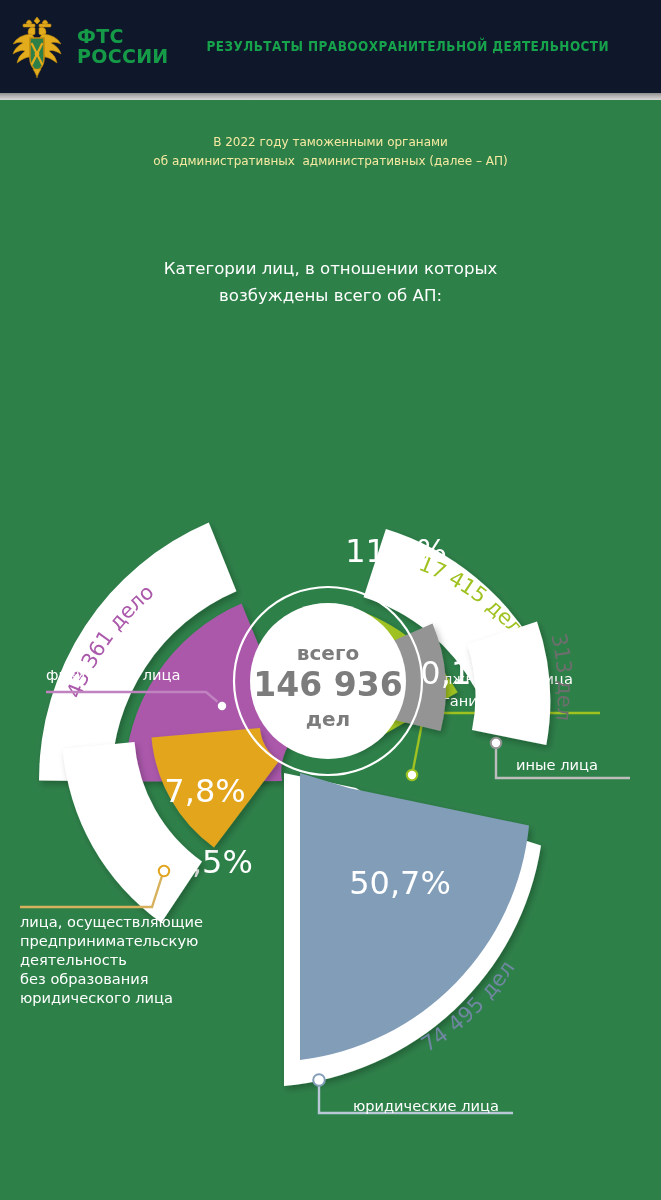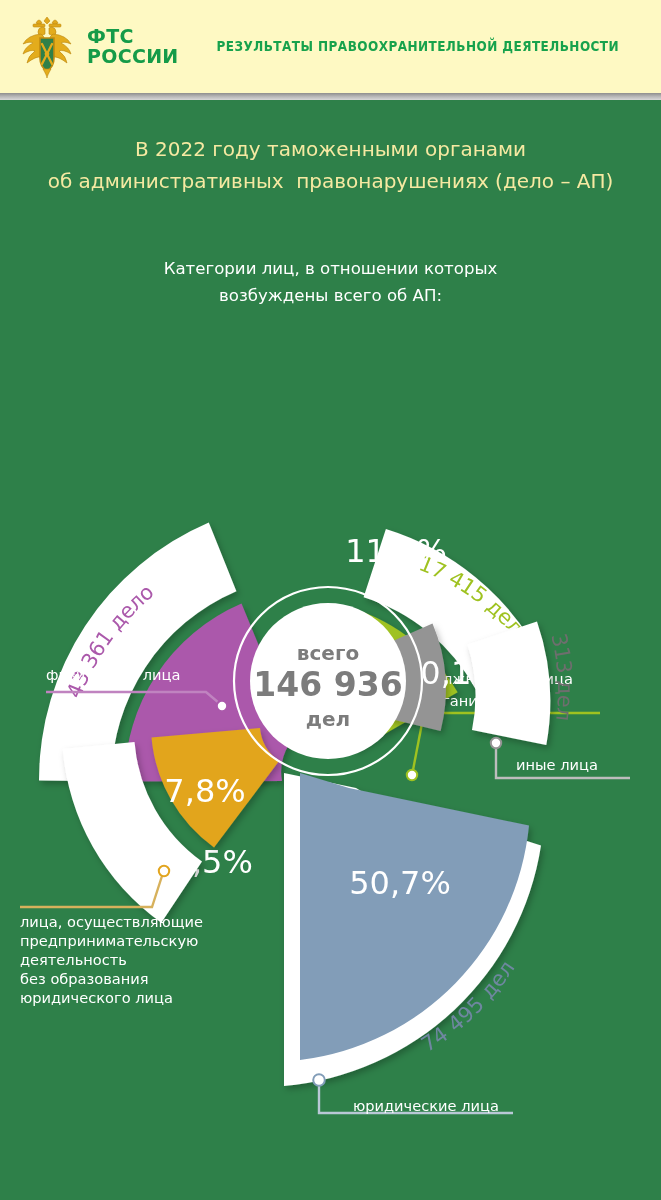--- a/index.html
+++ b/index.html
@@ -7,22 +7,22 @@
     width:661px;height:1200px;
     background:#2e8049;
     font-family:"DejaVu Sans","Liberation Sans",sans-serif;
     overflow:hidden;position:relative;
   }
   #page{position:relative;width:661px;height:1200px;overflow:hidden;background:#2e8049;}
 
   
   .header{
     position:absolute;left:0;top:0;width:661px;height:93px;
-    background:#fef9c3;display:flex;align-items:center;
-    box-sizing:border-box;padding-left:16px;
+    background:#0f172a;display:flex;align-items:center;
+    box-sizing:border-box;padding-left:6px;
   }
   .header-divider{
     position:absolute;left:0;top:93px;width:661px;height:7px;
     background:linear-gradient(to bottom,#8e8e8e 0%,#b4b4b4 45%,#d8d8d8 100%);
   }
   .brand{display:flex;align-items:center;gap:9px;}
   .emblem{width:62px;height:66px;flex:0 0 62px;}
   .brand-text{
     font-weight:bold;color:#159b48;line-height:1.04;
     font-size:19px;letter-spacing:.3px;
@@ -31,21 +31,21 @@
   .brand-text div{white-space:nowrap;}
   .header-title{
     margin-left:38px;color:#17a24c;font-size:13.4px;font-weight:bold;
     line-height:1.62;letter-spacing:.45px;text-transform:uppercase;
     font-family:"DejaVu Sans Condensed","DejaVu Sans","Liberation Sans",sans-serif;
   }
 
   
   .intro{
     position:absolute;left:0;top:133px;width:661px;text-align:center;
-    color:#f6e9a2;font-size:20px;line-height:1.62;
+    color:#f6e9a2;font-size:12px;line-height:1.62;
   }
   .intro div{white-space:pre;}
   .subhead{
     position:absolute;left:0;top:256px;width:661px;text-align:center;
     color:#ffffff;font-size:16.6px;line-height:1.62;
   }
   .subhead div{white-space:pre;}
 
   
   .chart-wrap{position:absolute;left:0;top:318px;width:661px;height:830px;}
@@ -119,21 +119,21 @@
       </div>
     </div>
     <div class="header-title">
       <div>РЕЗУЛЬТАТЫ ПРАВООХРАНИТЕЛЬНОЙ ДЕЯТЕЛЬНОСТИ</div>
     </div>
   </div>
   <div class="header-divider"></div>
 
   <div class="intro">
     <div>В 2022 году таможенными органами</div>
-    <div>об административных  правонарушениях (дело – АП)</div>
+    <div>об административных  административных (далее – АП)</div>
   </div>
 
   <div class="subhead">
     <div>Категории лиц, в отношении которых</div>
     <div>возбуждены всего об АП:</div>
   </div>
 
   <div class="chart-wrap">
     <svg class="donut" viewBox="0 0 661 830">
       <defs>

